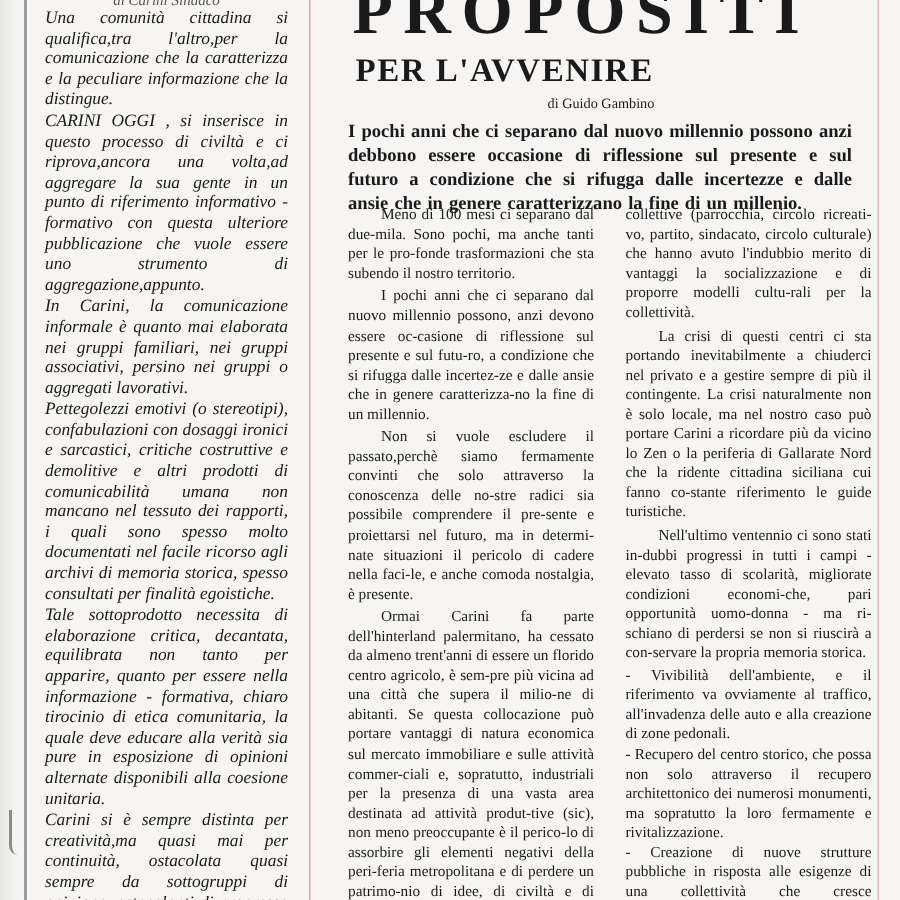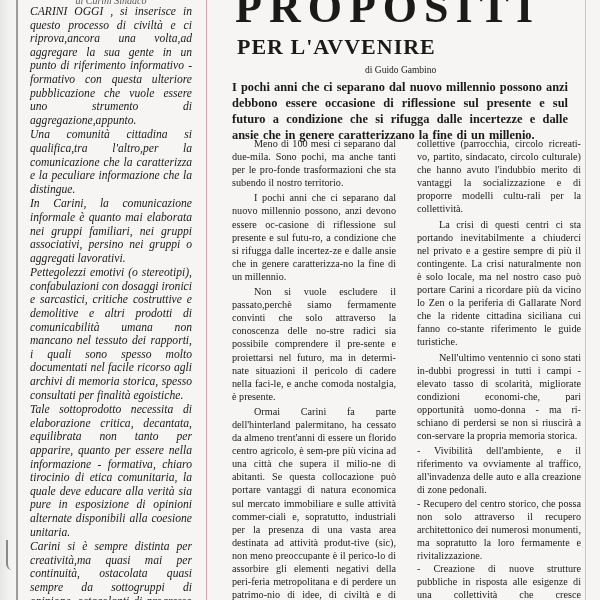--- a/index.html
+++ b/index.html
@@ -73,22 +73,22 @@
 <body>
 
 <div class="page-edge-left"></div>
 <div class="rule-left"></div>
 <div class="sidebar-border-right"></div>
 <div class="rule-right"></div>
 <div class="clip-mark"></div>
 
 <div class="sidebar">
   <div class="sidebar-top-cut">di Carini Sindaco</div>
+  <p>Una comunità cittadina si qualifica,tra l'altro,per la comunicazione che la caratterizza e la peculiare informazione che la distingue.</p>
   <p>CARINI OGGI , si inserisce in questo processo di civiltà e ci riprova,ancora una volta,ad aggregare la sua gente in un punto di riferimento informativo - formativo con questa ulteriore pubblicazione che vuole essere uno strumento di aggregazione,appunto.</p>
-  <p>Una comunità cittadina si qualifica,tra l'altro,per la comunicazione che la caratterizza e la peculiare informazione che la distingue.</p>
   <p>In Carini, la comunicazione informale è quanto mai elaborata nei gruppi familiari, nei gruppi associativi, persino nei gruppi o aggregati lavorativi.</p>
   <p>Pettegolezzi emotivi (o stereotipi), confabulazioni con dosaggi ironici e sarcastici, critiche costruttive e demolitive e altri prodotti di comunicabilità umana non mancano nel tessuto dei rapporti, i quali sono spesso molto documentati nel facile ricorso agli archivi di memoria storica, spesso consultati per finalità egoistiche.</p>
   <p>Tale sottoprodotto necessita di elaborazione critica, decantata, equilibrata non tanto per apparire, quanto per essere nella informazione - formativa, chiaro tirocinio di etica comunitaria, la quale deve educare alla verità sia pure in esposizione di opinioni alternate disponibili alla coesione unitaria.</p>
   <p>Carini si è sempre distinta per creatività,ma quasi mai per continuità, ostacolata quasi sempre da sottogruppi di opinione, ostacolanti di progresso o per gruppi di buonavolontà, perdenti per stanchezza e passività di resistenza.</p>
 
 </div>
 
 <div class="title1">PROPOSITI</div>
 <div class="title2">PER L'AVVENIRE</div>
 <div class="byline">di Guido Gambino</div>

